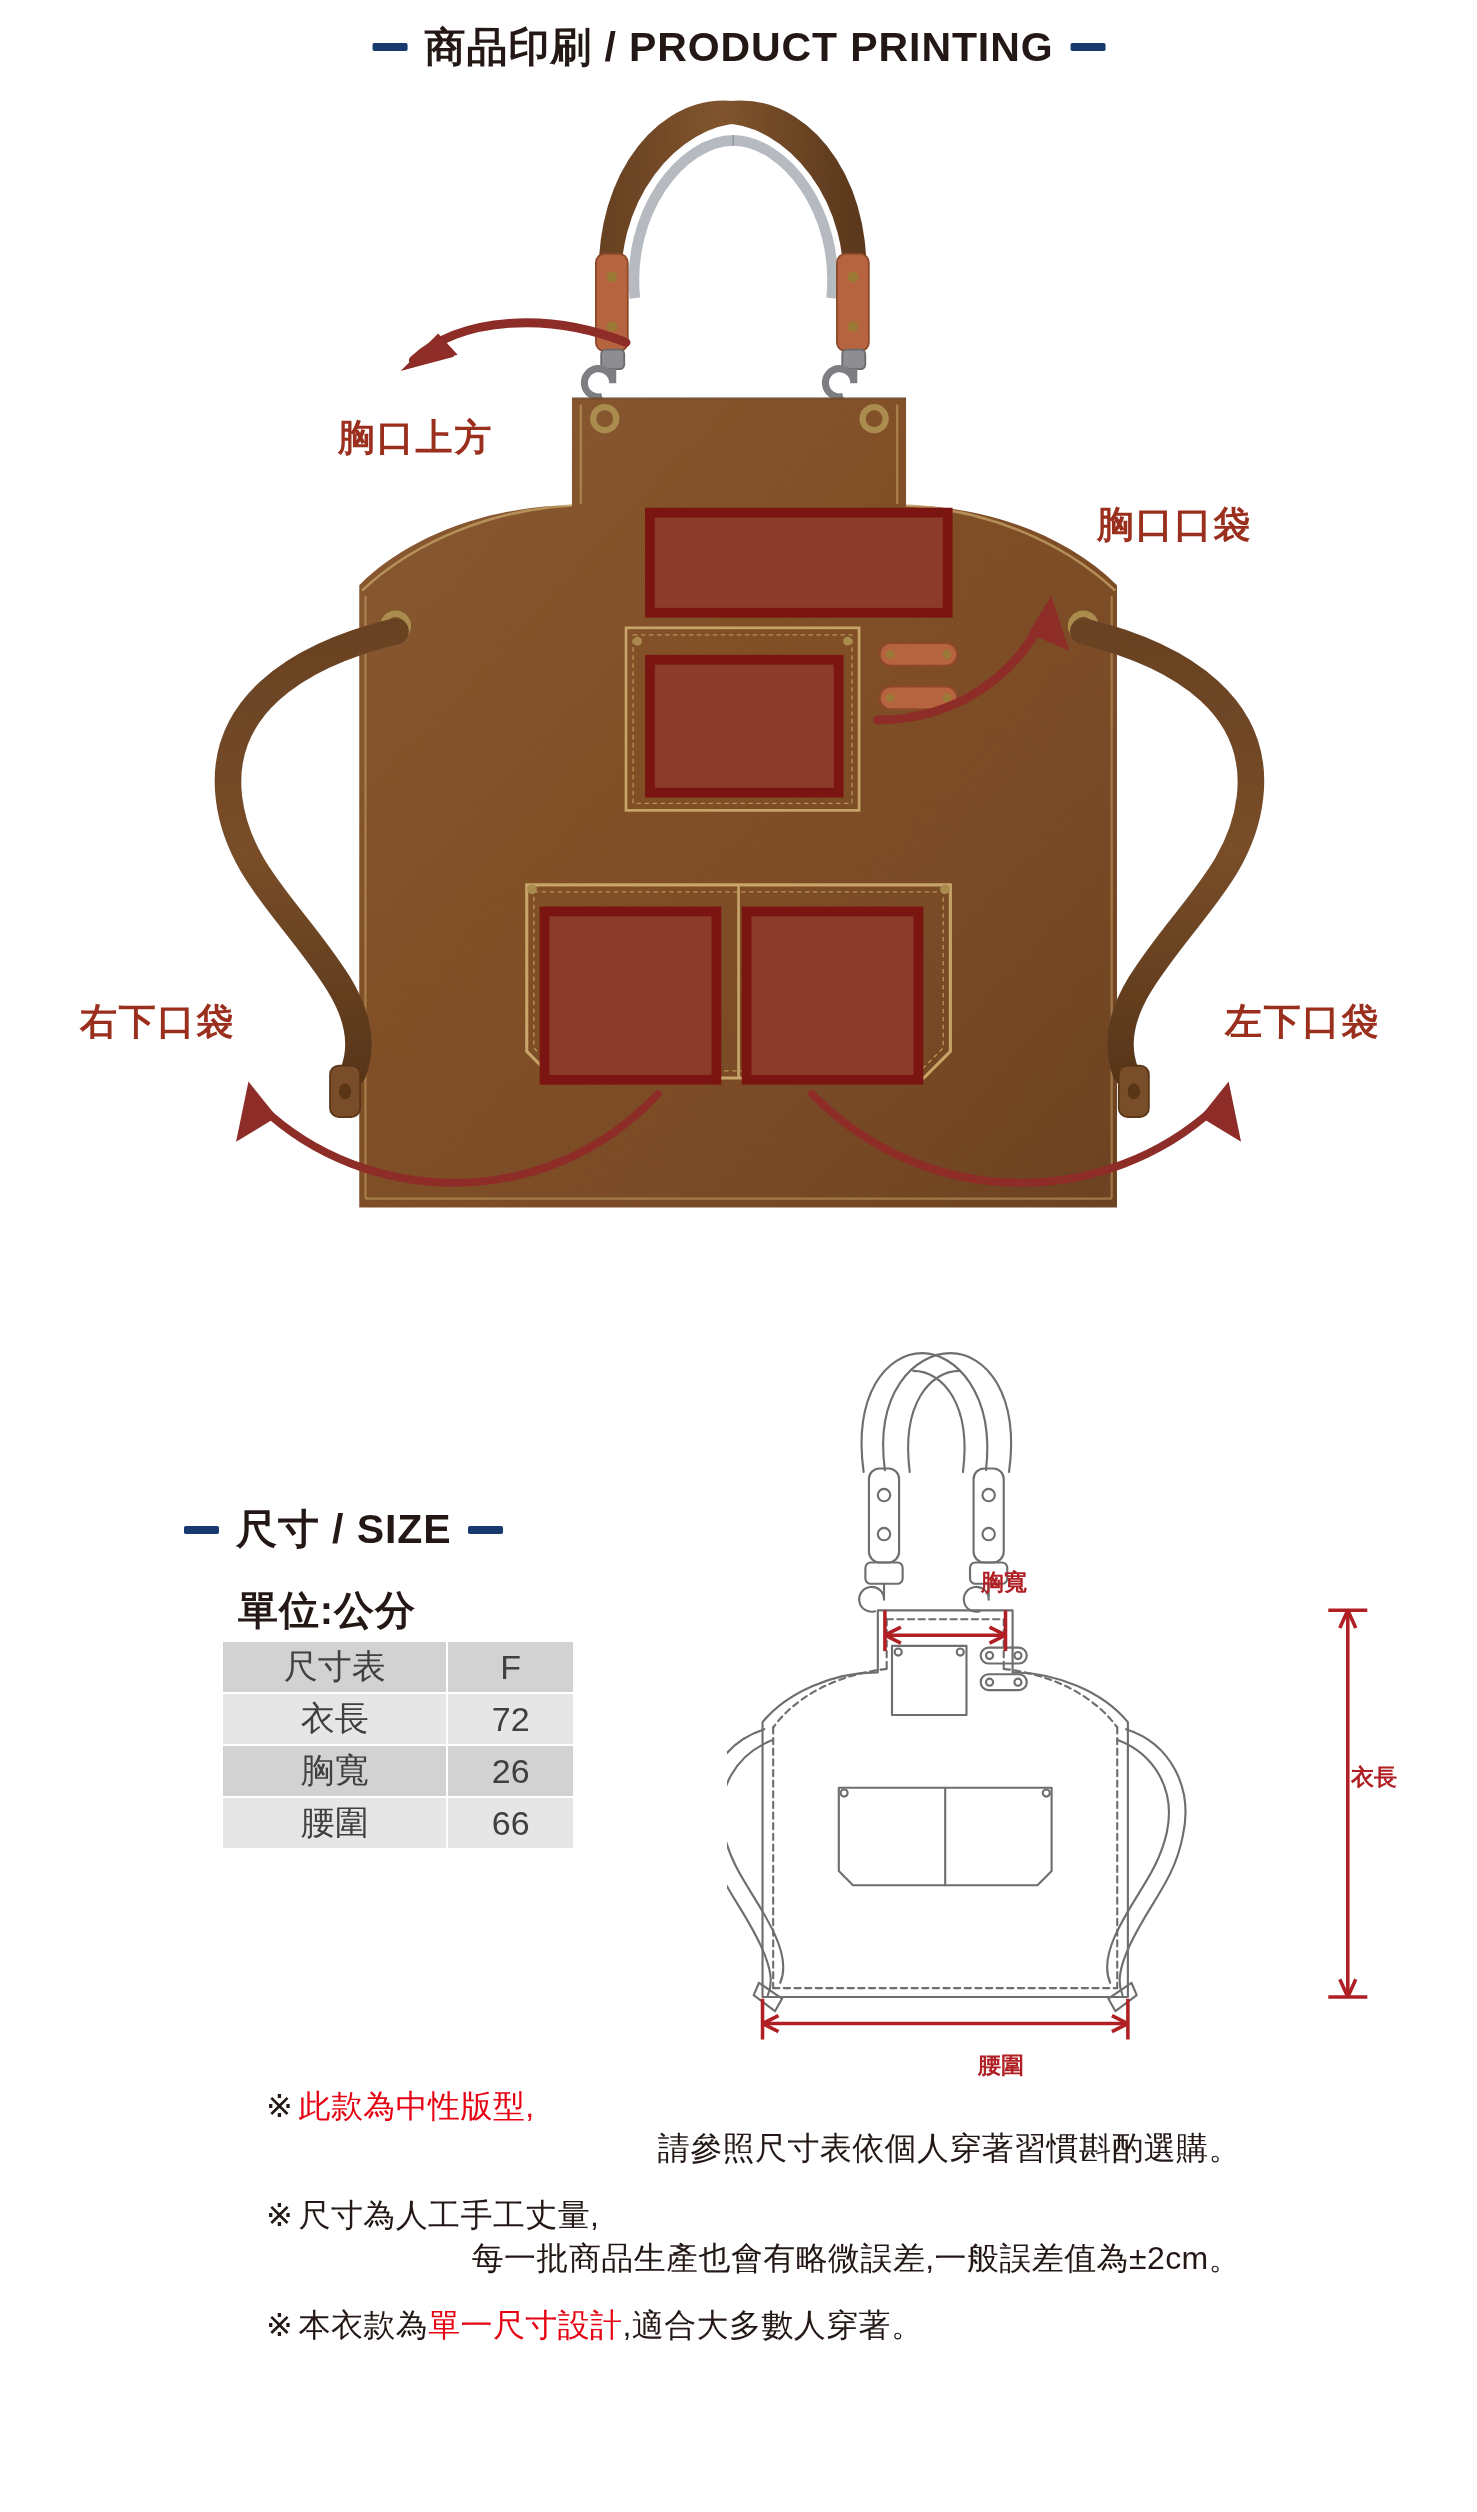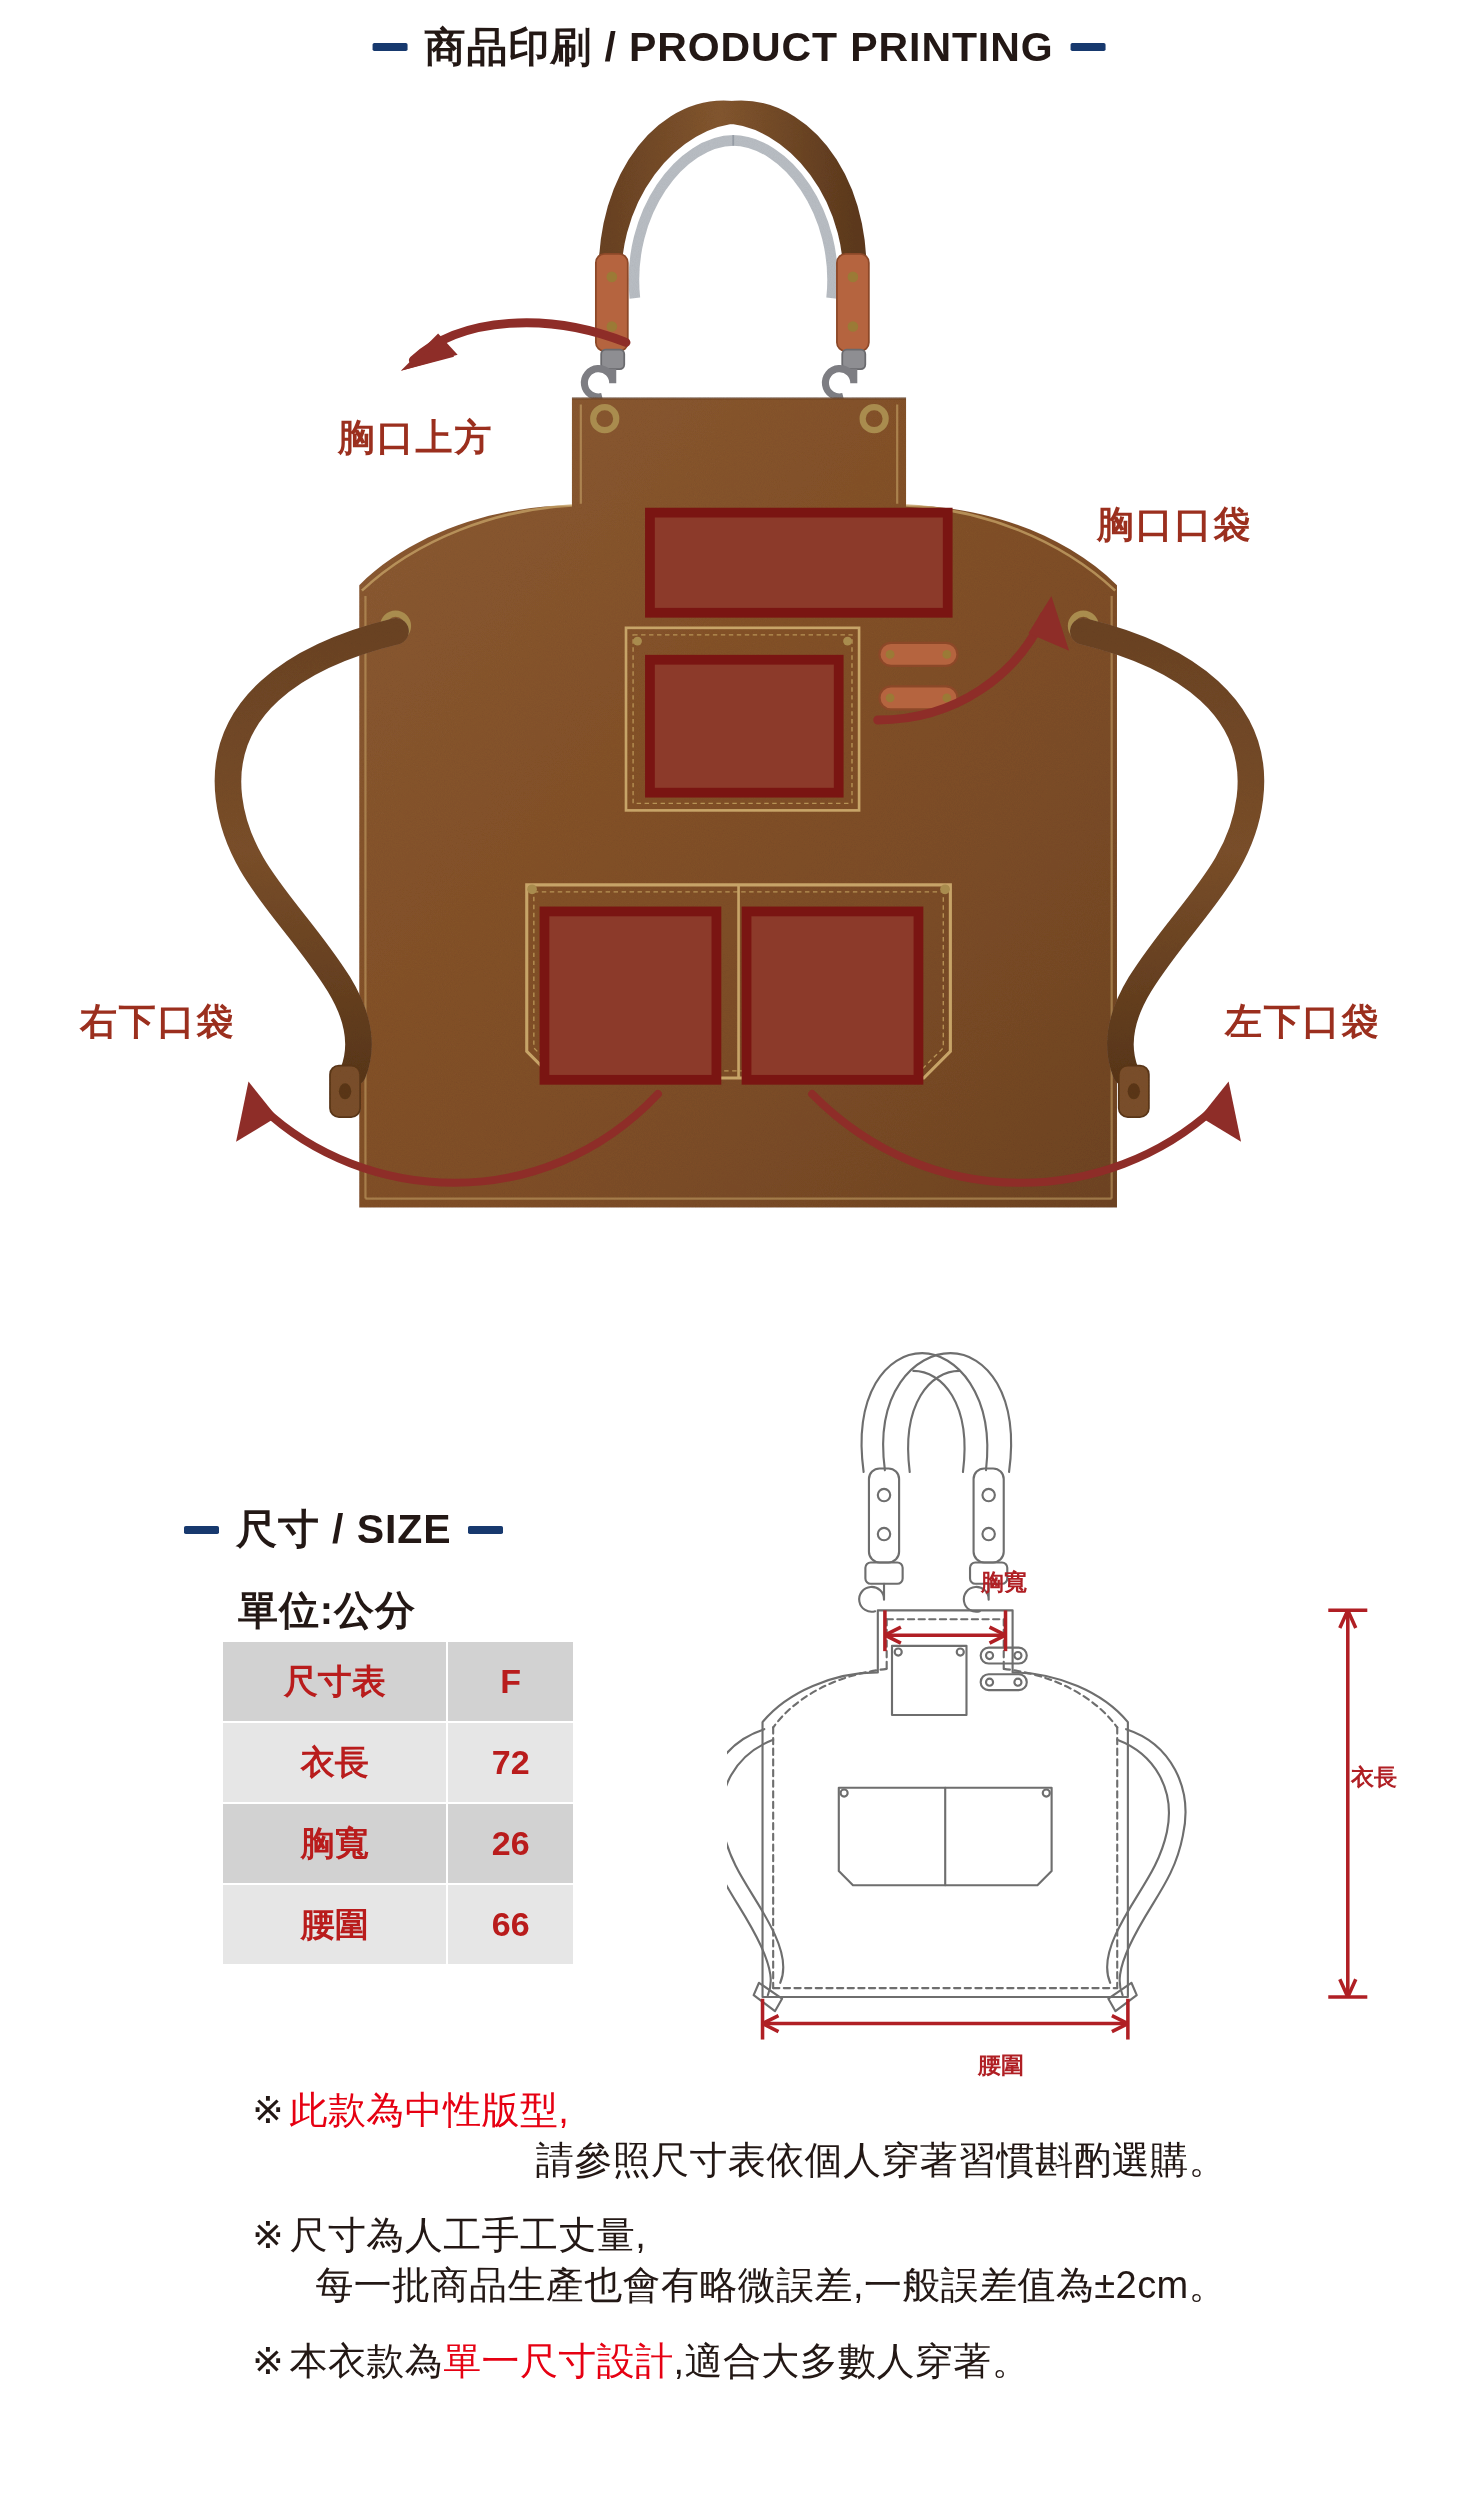--- a/index.html
+++ b/index.html
@@ -58,39 +58,39 @@
 
   
   .size-table {
     position: absolute;
     top: 1640px; left: 221px;
     width: 354px;
     border-collapse: separate;
     border-spacing: 2.7px 2.7px;
   }
   .size-table td {
-    height: 79px;
+    height: 50px;
     text-align: center;
     vertical-align: middle;
     font-size: 34px;
-    font-weight: bold;
-    color: #b91c1c;
+    font-weight: normal;
+    color: #404040;
   }
   .size-table .lbl { width: 222px; }
   .size-table .val { width: 124px; }
   .size-table tr.hdr td { background: #d2d2d2; }
   .size-table tr.odd td { background: #e6e6e6; }
   .size-table tr.even td { background: #d2d2d2; }
 
   
   .notes {
     position: absolute;
-    top: 2085px; left: 252px;
+    top: 2085px; left: 266px;
     width: 975px;
-    font-size: 38px;
+    font-size: 32px;
     color: #231815;
     line-height: 1.32;
     letter-spacing: 0.4px;
   }
   .note { margin-bottom: 25px; }
   .note .mark { margin-right: 5.3px; }
   .note .ind { display: block; padding-left: 41px; text-align: right; }
   .red { color: #e60012; }
 
   

